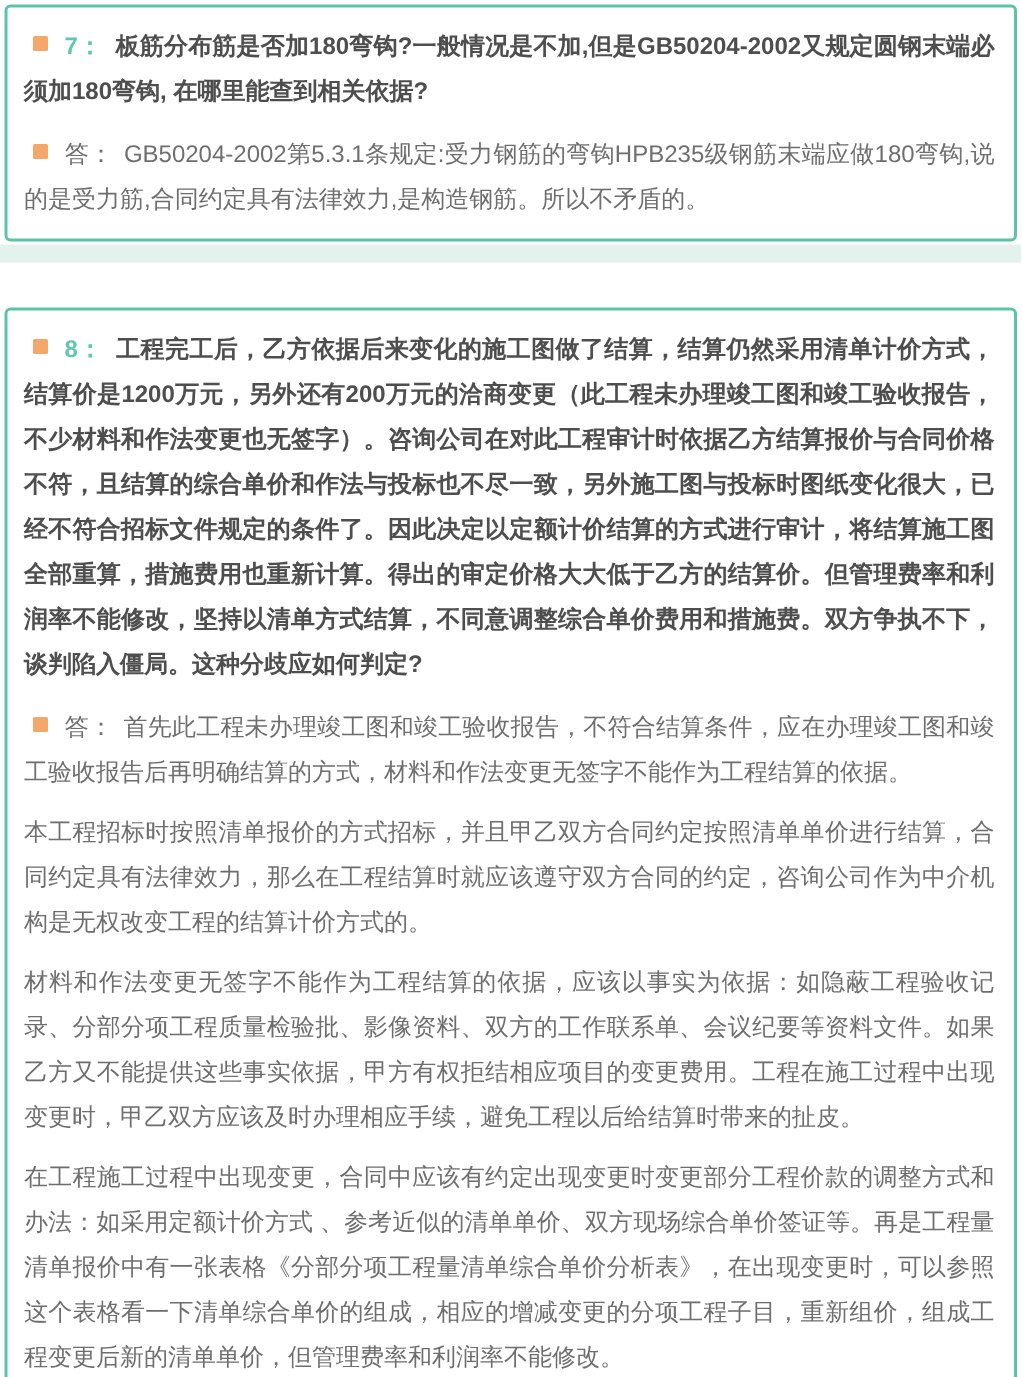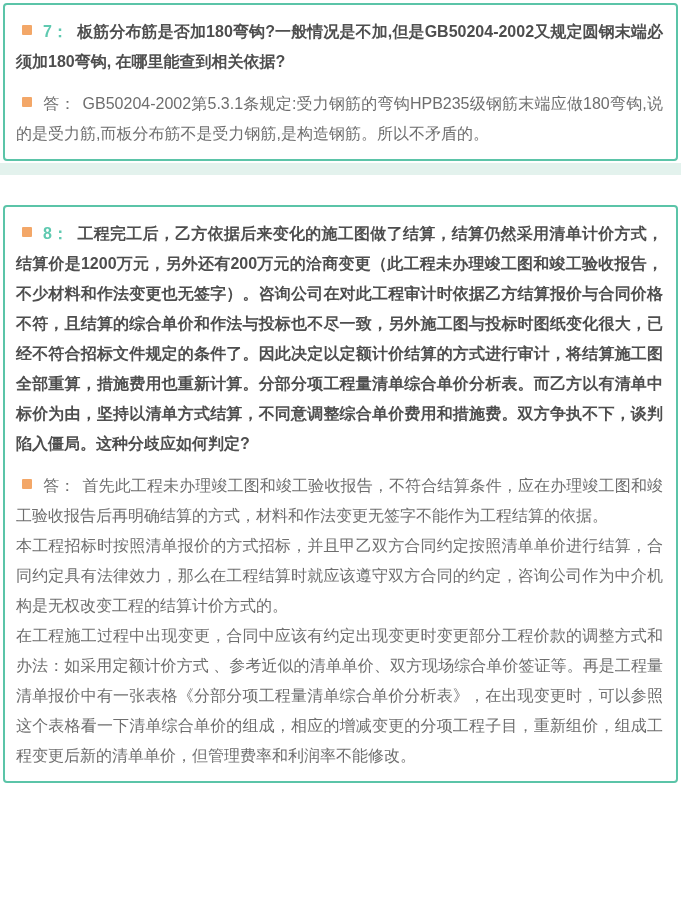--- a/index.html
+++ b/index.html
@@ -36,21 +36,21 @@
   }
   .q-para {
     color: var(--question-text, #4e4e4e);
     font-weight: bold;
   }
   .a-para {
     color: var(--answer-text, #6e6e6e);
     font-weight: normal;
   }
   .a-first { margin-top: 12px; }
-  .a-more { }
+  .a-more { margin-top: 10px; }
   .bullet {
     display: inline-block;
     width: 10px;
     height: 10px;
     background: var(--bullet-orange, #f3a768);
     border-radius: 1px;
     margin-left: 6px;
     margin-right: 11px;
     vertical-align: 2px;
   }
@@ -64,31 +64,32 @@
 </head>
 <body>
 
 <div class="page">
 
   <section class="card card-first">
     <div class="para q-para">
       <span class="bullet"></span><span class="q-num">7：</span><span>板筋分布筋是否加180弯钩?一般情况是不加,但是GB50204-2002又规定圆钢末端必须加180弯钩, 在哪里能查到相关依据?</span>
     </div>
     <div class="para a-para a-first">
-      <span class="bullet"></span><span class="a-prefix">答：</span><span>GB50204-2002第5.3.1条规定:受力钢筋的弯钩HPB235级钢筋末端应做180弯钩,说的是受力筋,而板分布筋不是受力钢筋,是构造钢筋。所以不矛盾的。</span>
+      <span class="bullet"></span><span class="a-prefix">答：</span><span>GB50204-2002第5.3.1条规定:受力钢筋的弯钩HPB235级钢筋末端应做180弯钩,说的是受力筋,合同约定具有法律效力,是构造钢筋。所以不矛盾的。</span>
     </div>
   </section>
   <div class="shadow-strip"></div>
 
   <div class="spacer"></div>
 
   <section class="card">
     <div class="para q-para">
-      <span class="bullet"></span><span class="q-num">8：</span><span>工程完工后，乙方依据后来变化的施工图做了结算，结算仍然采用清单计价方式，结算价是1200万元，另外还有200万元的洽商变更（此工程未办理竣工图和竣工验收报告，不少材料和作法变更也无签字）。咨询公司在对此工程审计时依据乙方结算报价与合同价格不符，且结算的综合单价和作法与投标也不尽一致，另外施工图与投标时图纸变化很大，已经不符合招标文件规定的条件了。因此决定以定额计价结算的方式进行审计，将结算施工图全部重算，措施费用也重新计算。分部分项工程量清单综合单价分析表。而乙方以有清单中标价为由，坚持以清单方式结算，不同意调整综合单价费用和措施费。双方争执不下，谈判陷入僵局。这种分歧应如何判定?</span>
+      <span class="bullet"></span><span class="q-num">8：</span><span>工程完工后，乙方依据后来变化的施工图做了结算，结算仍然采用清单计价方式，结算价是1200万元，另外还有200万元的洽商变更（此工程未办理竣工图和竣工验收报告，不少材料和作法变更也无签字）。咨询公司在对此工程审计时依据乙方结算报价与合同价格不符，且结算的综合单价和作法与投标也不尽一致，另外施工图与投标时图纸变化很大，已经不符合招标文件规定的条件了。因此决定以定额计价结算的方式进行审计，将结算施工图全部重算，措施费用也重新计算。得出的审定价格大大低于乙方的结算价。但管理费率和利润率不能修改，坚持以清单方式结算，不同意调整综合单价费用和措施费。双方争执不下，谈判陷入僵局。这种分歧应如何判定?</span>
     </div>
     <div class="para a-para a-first">
       <span class="bullet"></span><span class="a-prefix">答：</span><span>首先此工程未办理竣工图和竣工验收报告，不符合结算条件，应在办理竣工图和竣工验收报告后再明确结算的方式，材料和作法变更无签字不能作为工程结算的依据。</span>
     </div>
     <div class="para a-para a-more">本工程招标时按照清单报价的方式招标，并且甲乙双方合同约定按照清单单价进行结算，合同约定具有法律效力，那么在工程结算时就应该遵守双方合同的约定，咨询公司作为中介机构是无权改变工程的结算计价方式的。</div>
+    <div class="para a-para a-more">材料和作法变更无签字不能作为工程结算的依据，应该以事实为依据：如隐蔽工程验收记录、分部分项工程质量检验批、影像资料、双方的工作联系单、会议纪要等资料文件。如果乙方又不能提供这些事实依据，甲方有权拒结相应项目的变更费用。工程在施工过程中出现变更时，甲乙双方应该及时办理相应手续，避免工程以后给结算时带来的扯皮。</div>
     <div class="para a-para a-more">在工程施工过程中出现变更，合同中应该有约定出现变更时变更部分工程价款的调整方式和办法：如采用定额计价方式 、参考近似的清单单价、双方现场综合单价签证等。再是工程量清单报价中有一张表格《分部分项工程量清单综合单价分析表》，在出现变更时，可以参照这个表格看一下清单综合单价的组成，相应的增减变更的分项工程子目，重新组价，组成工程变更后新的清单单价，但管理费率和利润率不能修改。</div>
   </section>
 
 </div>
 
 </body></html>

